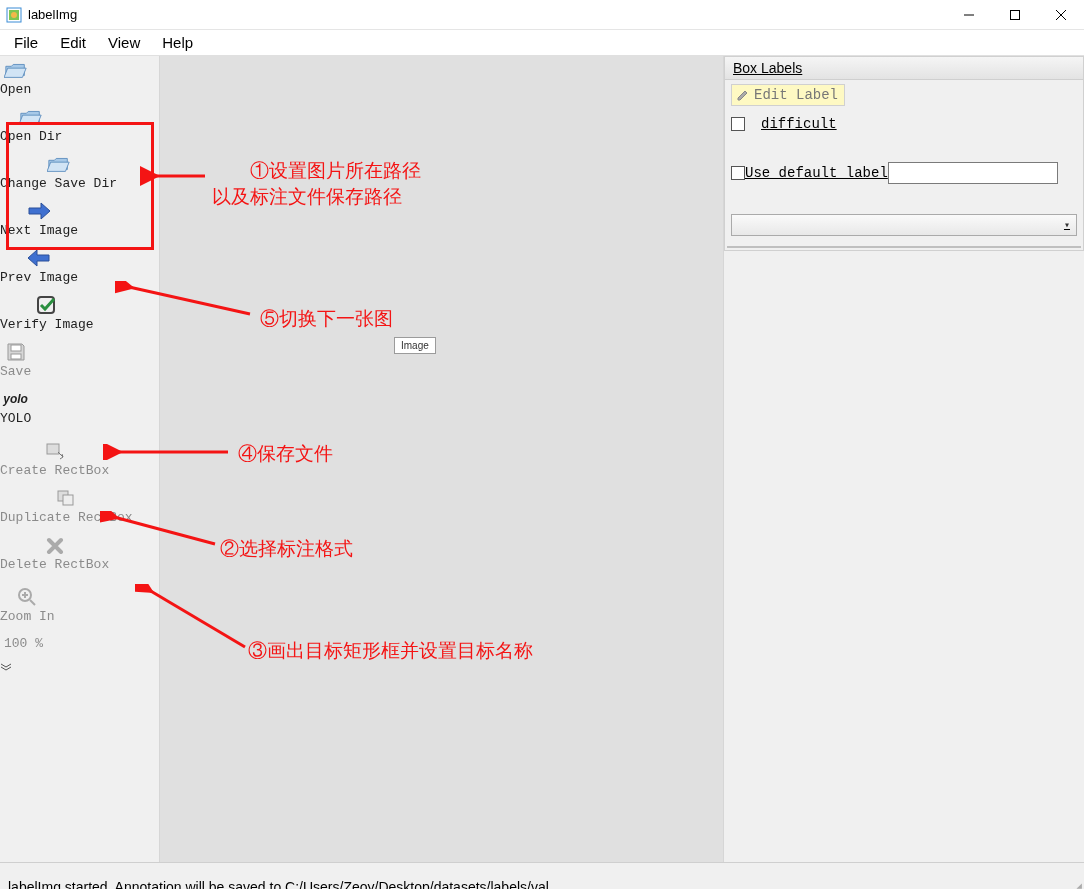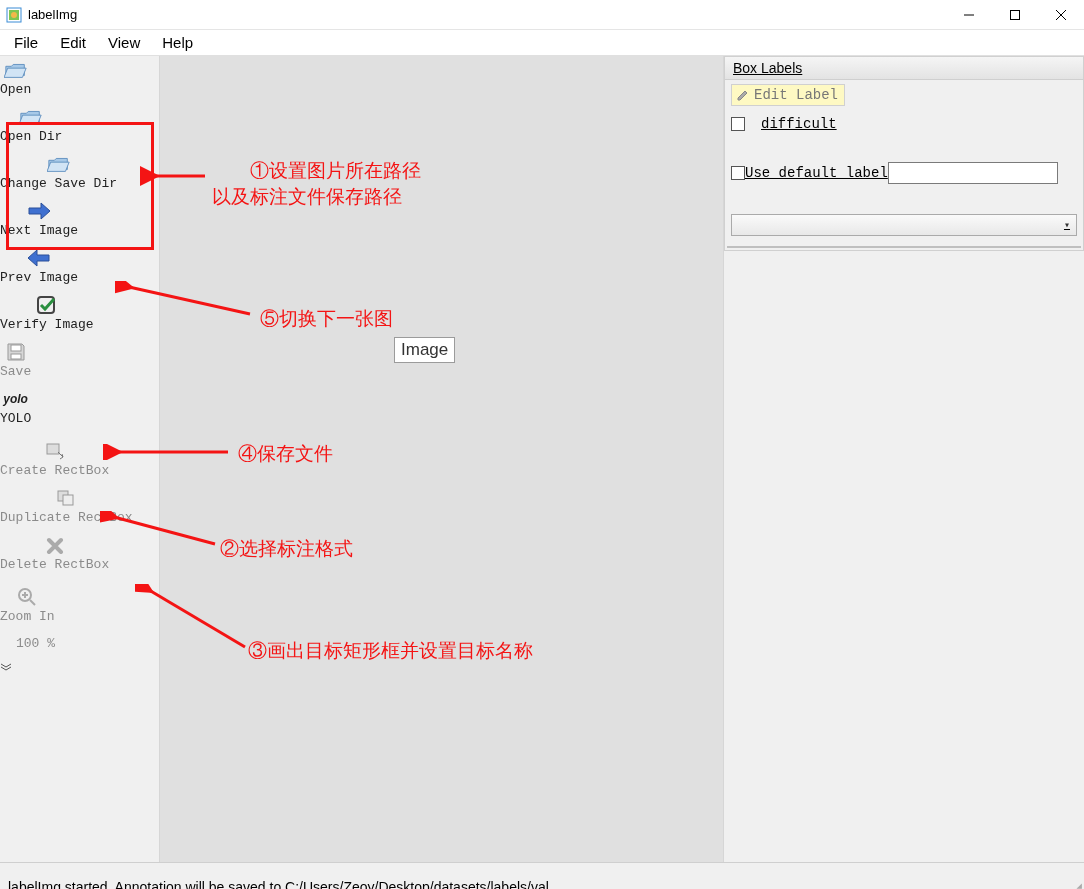--- a/index.html
+++ b/index.html
@@ -165,21 +165,21 @@
     pointer-events:none;
   }
   svg.arrow { position:absolute; pointer-events:none; }
 
   
   .tooltip {
     position:absolute;
     background:#ffffff;
     border:1px solid #9b9b9b;
     padding:2px 6px;
-    font-size:17px;
+    font-size:10px;
     color:#333;
   }
 
   
   .statusbar {
     height: 36px;
     border-top:1px solid #cfcfcf;
     background:#f0f0f0;
     display:flex; align-items:flex-start;
     padding: 16px 8px;
@@ -351,21 +351,21 @@
         <svg width="20" height="20" viewBox="0 0 20 20">
             <circle cx="8" cy="8" r="6" fill="none" stroke="#aaa" stroke-width="2"></circle>
             <line x1="13" y1="13" x2="18" y2="18" stroke="#aaa" stroke-width="2"></line>
             <line x1="5" y1="8" x2="11" y2="8" stroke="#aaa" stroke-width="2"></line>
             <line x1="8" y1="5" x2="8" y2="11" stroke="#aaa" stroke-width="2"></line>
           </svg>
       </span>
       <span class="lbl">Zoom In</span>
     </div>
 
-    <div class="tool disabled" style="padding:6px 16px;">
+    <div class="tool disabled" style="padding:6px 4px;">
       <span class="lbl">100 %</span>
     </div>
 
     <div class="more-chevron">
       <svg width="12" height="8" viewBox="0 0 12 8">
           <path d="M1 1 L6 4 L11 1 M1 4 L6 7 L11 4" stroke="#555" fill="none" stroke-width="1"></path>
         </svg>
     </div>
   </div>
 

